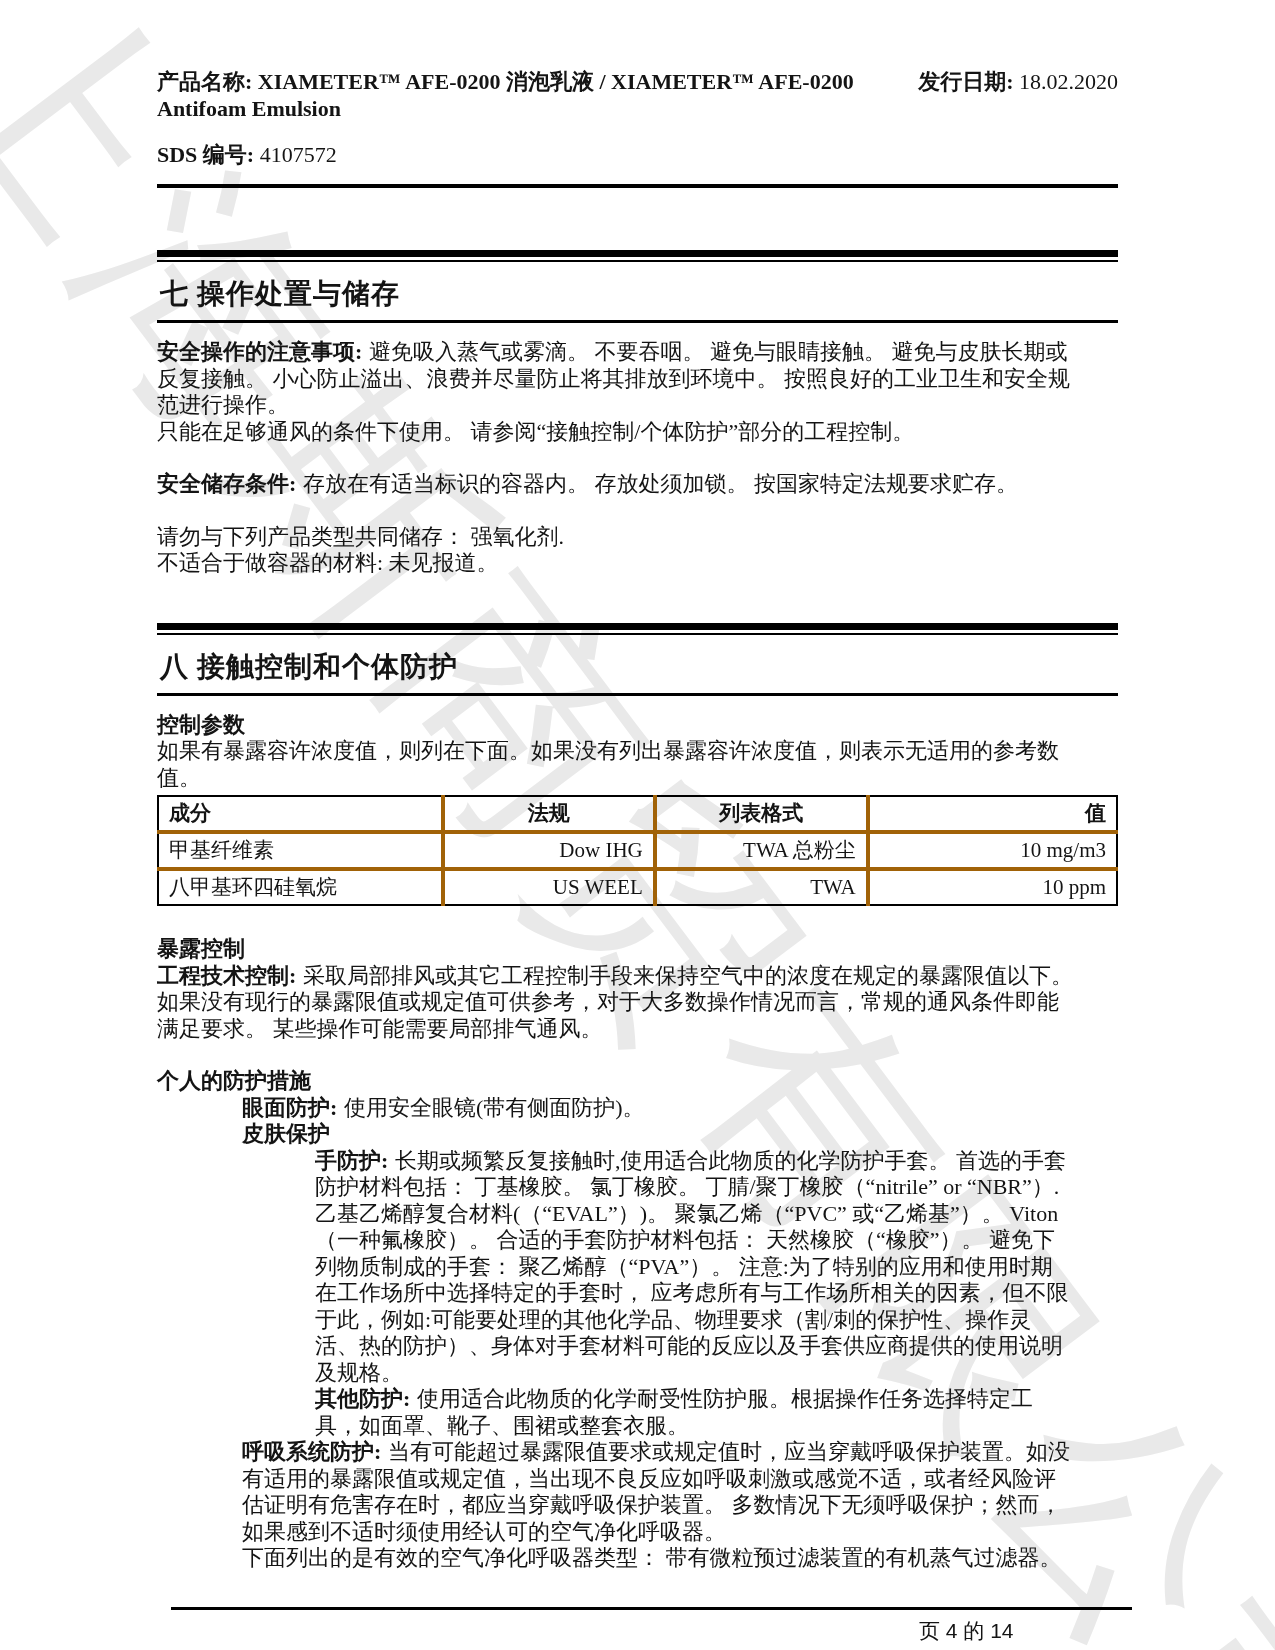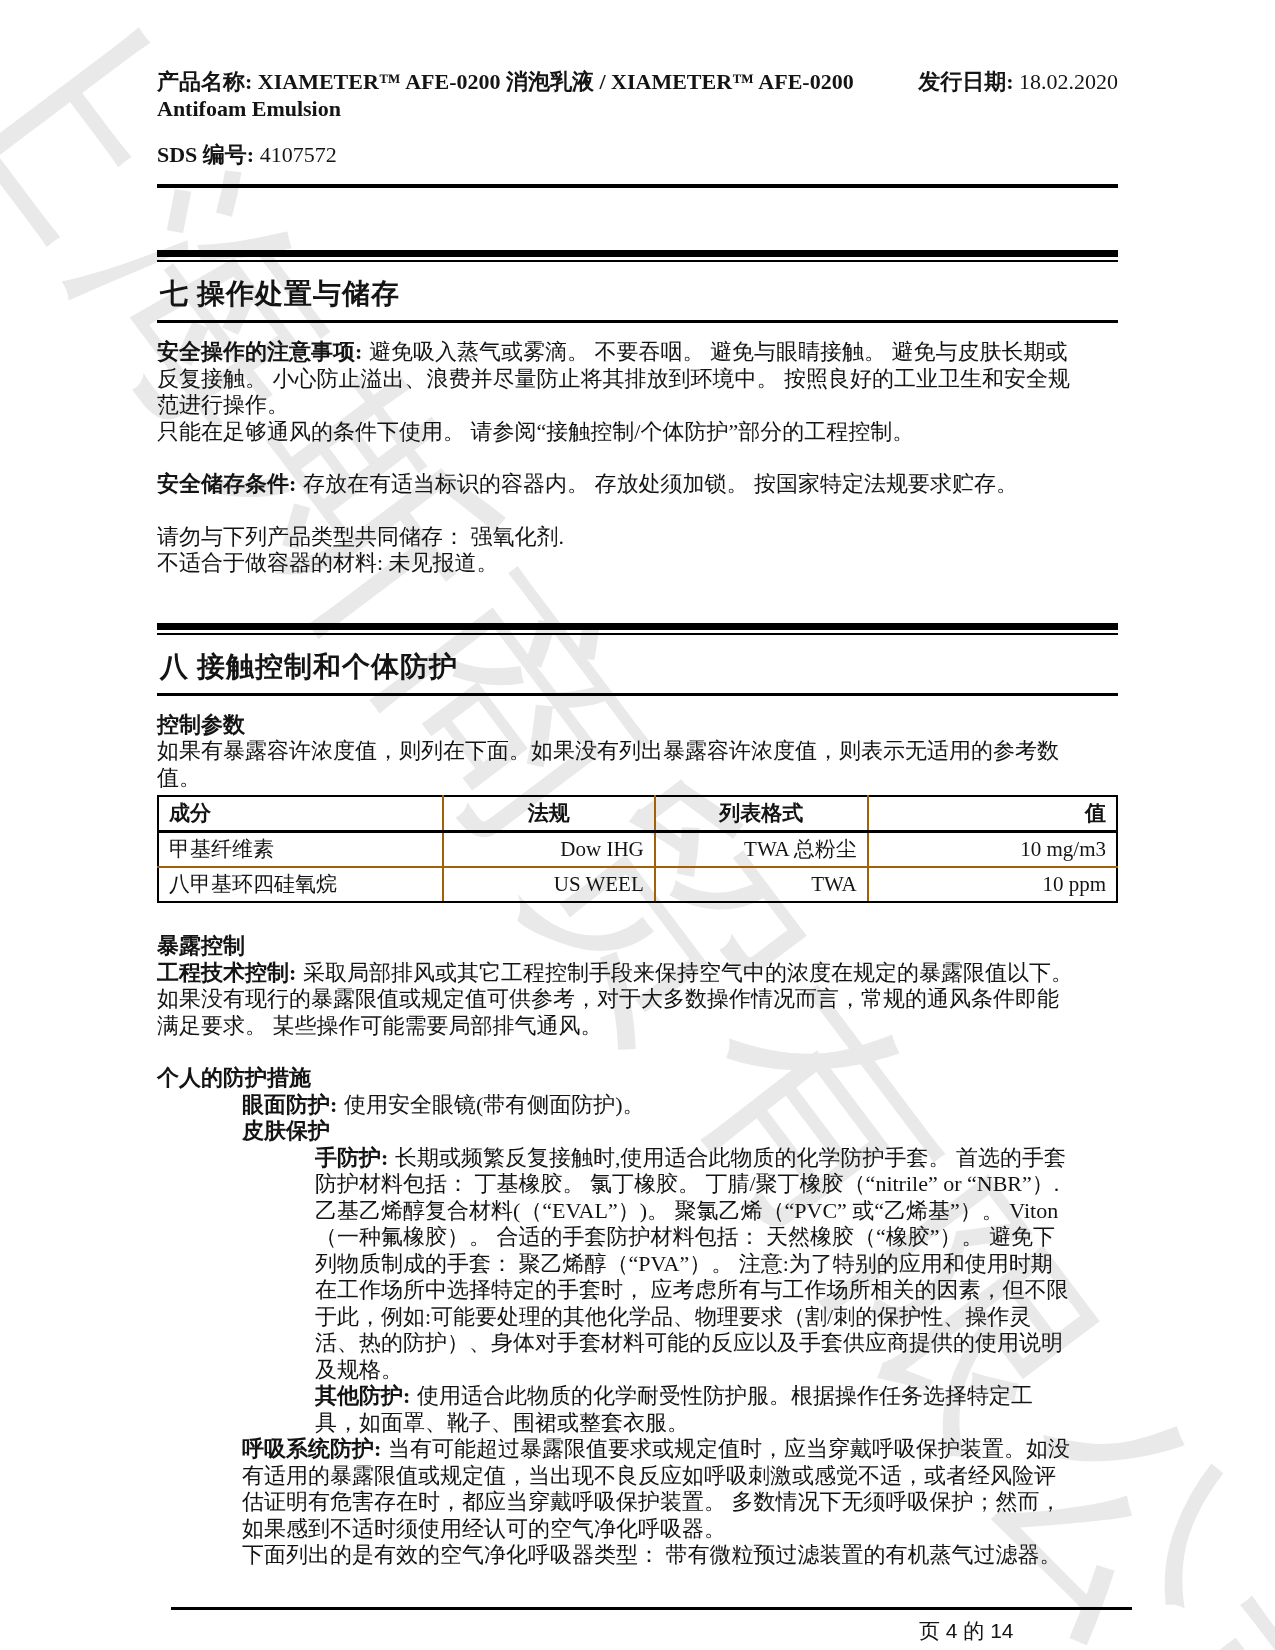--- a/index.html
+++ b/index.html
@@ -40,21 +40,21 @@
   .mt26{margin-top:26px;}
   .mt30{margin-top:30px;}
   .mt16{margin-top:16px;}
   .ind1{margin-left:85px;}
   .ind2{margin-left:158px;}
   table.limits{
     width:100%;border-collapse:collapse;margin-top:4px;
     font-size:21px;
   }
   table.limits th,table.limits td{
-    border:2px solid #a16207;padding:2px 10px;line-height:29px;
+    border:4px solid #a16207;padding:2px 10px;line-height:29px;
   }
   table.limits thead th{border-bottom:3px solid #000;border-top:2px solid #000;font-weight:bold;}
   table.limits th.c1,table.limits td.c1{text-align:left;border-left:2px solid #000;}
   table.limits th.c2{text-align:center;}
   table.limits th.c3{text-align:center;}
   table.limits th.c4,table.limits td.c4{text-align:right;border-right:2px solid #000;}
   table.limits td.c2,table.limits td.c3,table.limits td.c4{text-align:right;}
   table.limits tr.last td{border-bottom:2px solid #000;}
   .footer{position:absolute;left:171px;width:961px;top:1595px;z-index:1;margin-top:12px;}
   .rule-foot{height:3px;background:#000;}

